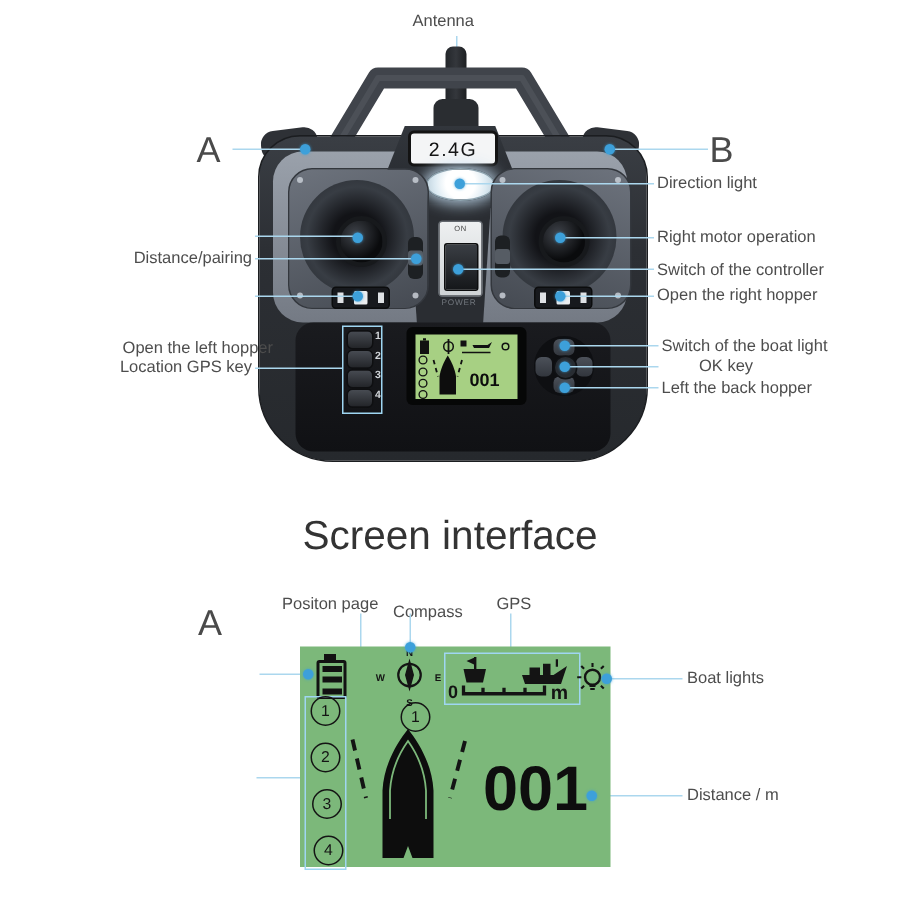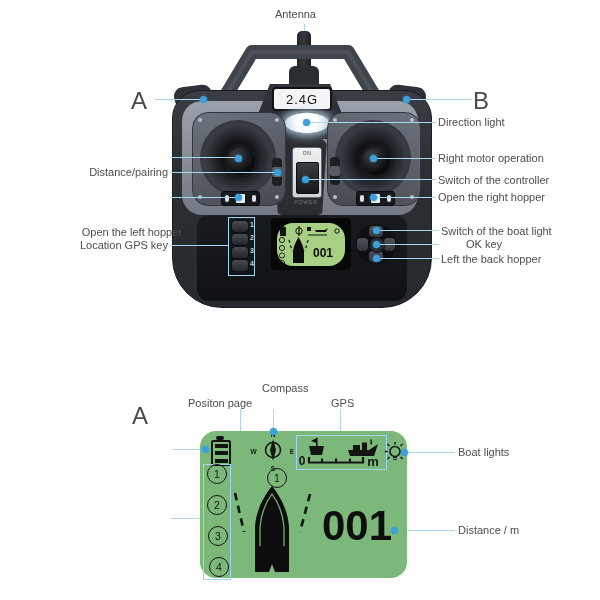--- a/index.html
+++ b/index.html
@@ -1,18 +1,18 @@
 <!DOCTYPE html>
 <html><head>
 <meta charset="utf-8">
 <style>
   html,body{margin:0;padding:0;background:#fff;}
   #stage{position:relative;width:600px;height:600px;background:#fff;overflow:hidden;
          font-family:"Liberation Sans","DejaVu Sans",sans-serif;}
-  .abs{position:absolute;border-radius:16px;}
+  .abs{position:absolute;}
   .lbl{position:absolute;font-size:11px;line-height:13px;color:#4d4d4d;white-space:nowrap;}
   .lblr{text-align:right;width:138px;}
   .mark{position:absolute;font-size:24px;color:#4a4a4a;font-weight:400;letter-spacing:0;}
   .clh{position:absolute;height:1px;background:#abd7ee;}
   .clv{position:absolute;width:1px;background:#abd7ee;}
   .dot{position:absolute;width:7px;height:7px;border-radius:50%;background:#3da0da;
        box-shadow:0 0 2px rgba(61,160,218,.8);z-index:30;}
   .bluebox{position:absolute;border:1px solid #9fd6f2;}
   .circlenum{position:absolute;width:18px;height:18px;border:1.6px solid #141414;border-radius:50%;
        display:flex;align-items:center;justify-content:center;font-size:10.5px;color:#141414;}
@@ -186,24 +186,25 @@
   <div class="lbl lblr" style="left:30px;top:239px;">Location GPS key</div>
 
   <div class="lbl" style="left:438px;top:116px;">Direction light</div>
   <div class="lbl" style="left:438px;top:152px;">Right motor operation</div>
   <div class="lbl" style="left:438px;top:174px;">Switch of the controller</div>
   <div class="lbl" style="left:438px;top:191px;">Open the right hopper</div>
   <div class="lbl" style="left:441px;top:225px;">Switch of the boat light</div>
   <div class="lbl" style="left:441px;top:238px;margin-left:25px;">OK key</div>
   <div class="lbl" style="left:441px;top:253px;">Left the back hopper</div>
 
+  <div class="abs" style="left:0;top:342px;width:600px;text-align:center;font-size:27px;color:#333;">Screen interface</div>
   <div class="mark" style="left:132px;top:402px;">A</div>
 
   <div class="lbl" style="left:188px;top:397px;">Positon page</div>
-  <div class="lbl" style="left:250px;top:382px;padding-left:12px;">Compass</div>
+  <div class="lbl" style="left:250px;top:402px;padding-left:12px;">Compass</div>
   <div class="lbl" style="left:331px;top:397px;">GPS</div>
 
   <div class="lbl" style="left:458px;top:446px;">Boat lights</div>
   <div class="lbl" style="left:458px;top:524px;">Distance / m</div>
 
   <div class="clv" style="left:240px;top:409px;height:66px;"></div>
   <div class="clh" style="left:240px;top:475px;width:27px;"></div>
   <div class="clv" style="left:273px;top:409px;height:21px;"></div>
   <div class="clv" style="left:340px;top:409px;height:25px;"></div>
   <div class="clh" style="left:173px;top:449px;width:34px;"></div>

